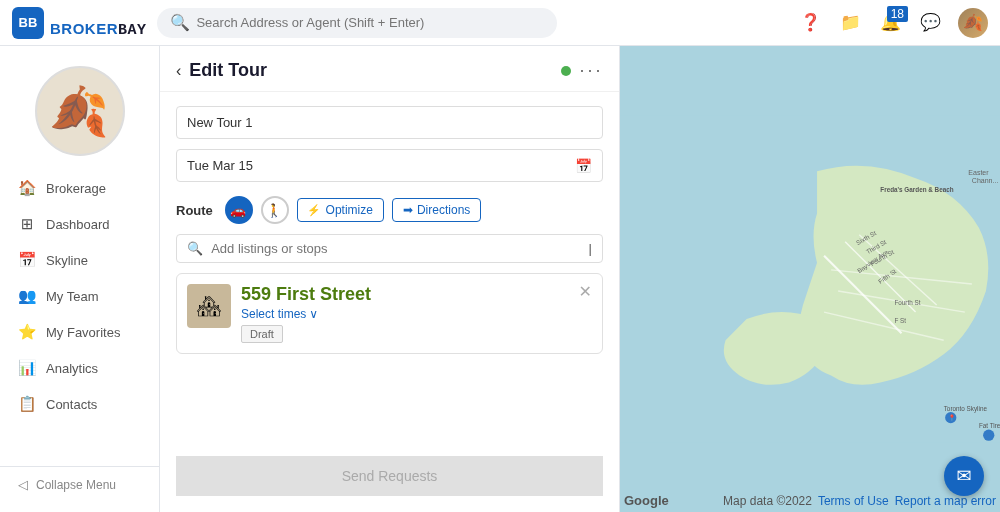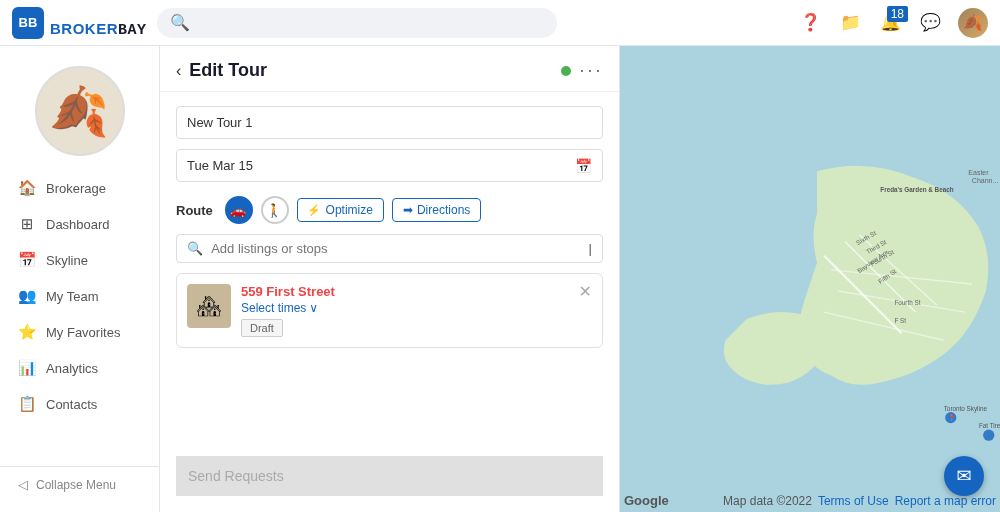--- a/index.html
+++ b/index.html
@@ -102,32 +102,32 @@
     .search-stops input { border: none; outline: none; font-size: 13px; color: #555; flex: 1; }
     .search-stops .s-icon { color: #888; font-size: 13px; }
 
     .listing-item {
       border: 1px solid #e0e0e0; border-radius: 6px; padding: 10px 10px 10px 10px;
       display: flex; align-items: flex-start; gap: 10px; position: relative;
     }
     .listing-thumb { width: 44px; height: 44px; border-radius: 4px; background: #c8b89a; flex-shrink: 0; overflow: hidden; display: flex; align-items: center; justify-content: center; }
     .listing-thumb .house-icon { font-size: 20px; }
     .listing-info { flex: 1; }
-    .listing-address { font-size: 13px; font-weight: 600; color: #ef4444; }
+    .listing-address { font-size: 18px; font-weight: 600; color: #4d7c0f; }
     .select-times { font-size: 12px; color: #1565c0; cursor: pointer; display: flex; align-items: center; gap: 3px; margin-top: 2px; }
     .draft-badge {
       display: inline-block; background: #f5f5f5; border: 1px solid #ccc;
       border-radius: 2px; font-size: 11px; color: #666; padding: 2px 8px; margin-top: 4px;
     }
     .remove-btn { position: absolute; top: 8px; right: 10px; font-size: 16px; color: #aaa; cursor: pointer; }
 
     .send-requests-btn {
       margin: auto 16px 16px; background: #e0e0e0; color: #aaa; border: none;
       border-radius: 0; padding: 12px; font-size: 14px; cursor: not-allowed;
-      text-align: left; flex-shrink: 0;
+      text-align: center; flex-shrink: 0;
     }
 
     
     .map-area { flex: 1; position: relative; overflow: hidden; }
     .map-bg {
       width: 100%; height: 100%; background: #aad3df;
       position: relative; overflow: hidden;
     }
     .map-credit { position: absolute; bottom: 4px; left: 4px; font-size: 10px; color: #555; }
     .map-credit-right { position: absolute; bottom: 4px; right: 4px; font-size: 12px; color: #555; display: flex; gap: 6px; }
@@ -148,20 +148,21 @@
   <div class="logo-area">
     <div class="logo-icon">
       <span>BB</span>
     </div>
     <span class="logo-text">
       <span class="broker">BROKER</span><span class="bay">BAY</span>
     </span>
   </div>
   <div class="search-bar">
     <span style="color:#888;margin-right:6px;">🔍</span>
+    <input type="text" placeholder="Search Address or Agent (Shift + Enter)" style="">
   </div>
   <div class="nav-icons">
     <div class="nav-icon">❓</div>
     <div class="nav-icon">📁</div>
     <div class="nav-icon">
       🔔
       <span class="badge">18</span>
     </div>
     <div class="nav-icon">💬</div>
     <div class="avatar" style="background: linear-gradient(135deg,#a0825a,#d4a96a); display:flex; align-items:center; justify-content:center; font-size:16px;">🍂</div>

